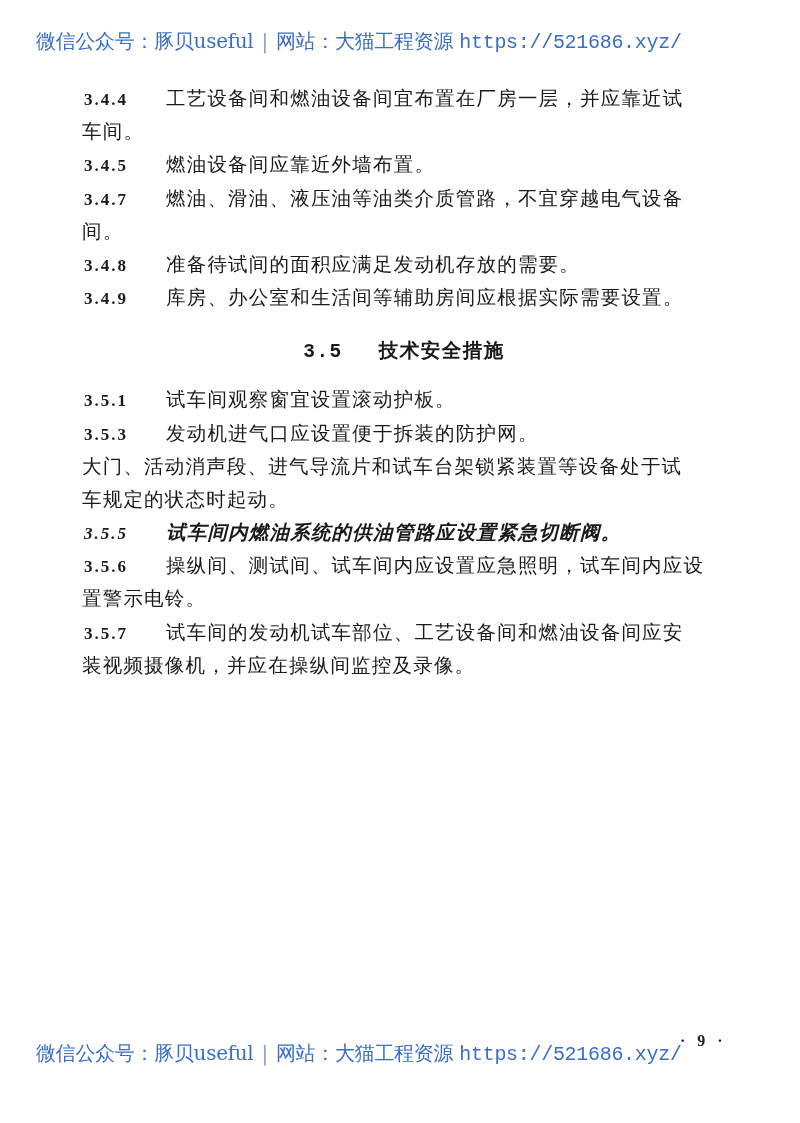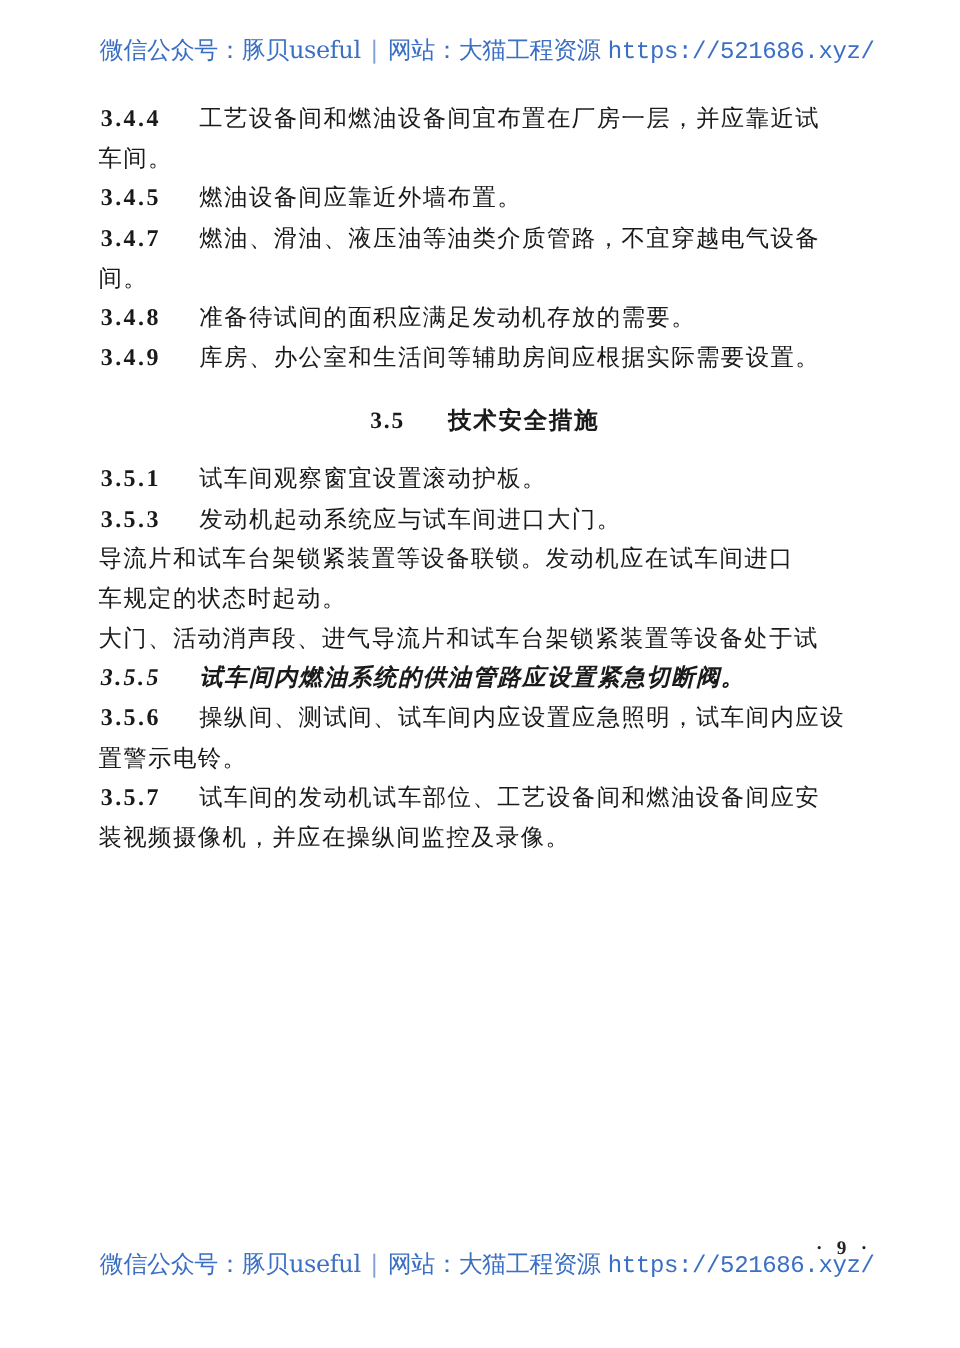--- a/index.html
+++ b/index.html
@@ -3,41 +3,41 @@
 <meta charset="utf-8">
 <style>
   html, body { margin: 0; padding: 0; }
   body {
     width: 800px; height: 1123px; background: #ffffff; position: relative; overflow: hidden;
     font-family: "DejaVu Serif", "Liberation Serif", serif; color: #1a1a1a;
   }
   .watermark {
     position: absolute; left: 36px; width: 740px; height: 30px;
     font-family: "DejaVu Serif", "Liberation Serif", serif;
-    font-size: 20px; color: #3a6fc4; white-space: nowrap; letter-spacing: -0.3px; text-align: center;
+    font-size: 20px; color: #3a6fc4; white-space: nowrap; letter-spacing: -0.3px;
   }
   .watermark .sep { color: #7f9fd6; margin: 0 8px; }
   .watermark .url { font-family: "Liberation Mono", "DejaVu Sans Mono", monospace; font-size: 20px; }
   #wm-top { top: 28px; }
   #wm-bottom { top: 1040px; }
   .page-content { position: absolute; left: 84px; top: 82px; width: 640px; }
   .line {
     font-size: 19.5px; line-height: 33.2px; height: 33.2px; white-space: nowrap;
     letter-spacing: 1.2px;
   }
   .num {
     font-family: "Liberation Serif", "DejaVu Serif", serif; font-weight: bold;
-    display: inline-block; width: 82px; letter-spacing: 2px; font-size: 20px;
+    display: inline-block; width: 82px; letter-spacing: 2px; font-size: 17px;
   }
   .cont { margin-left: -2px; }
   .heading {
     text-align: center; font-size: 19.5px; font-weight: bold; line-height: 33px;
     margin: 20px 0 14px 0; letter-spacing: 1.5px;
   }
-  .heading .hnum { font-family: Liberation Serif, serif; margin-right: 36px; }
+  .heading .hnum { font-family: Liberation Mono, monospace; margin-right: 36px; }
   .bold { font-weight: bold; font-style: italic; }
   .page-number {
     position: absolute; left: 680px; top: 1032px; font-size: 16px; font-weight: bold;
     font-family: "Liberation Serif", serif; letter-spacing: 4px; color: #222;
   }
 </style>
 </head>
 <body>
 
 <div class="watermark" id="wm-top">
@@ -56,25 +56,24 @@
 
   <div class="line"><span class="num">3.4.8</span><span>准备待试间的面积应满足发动机存放的需要。</span></div>
 
   <div class="line"><span class="num">3.4.9</span><span>库房、办公室和生活间等辅助房间应根据实际需要设置。</span></div>
 
   <div class="heading"><span class="hnum">3.5</span><span>技术安全措施</span></div>
 
   <div class="line"><span class="num">3.5.1</span><span>试车间观察窗宜设置滚动护板。</span></div>
 
 
-  <div class="line"><span class="num">3.5.3</span><span>发动机起动系统应与试车间进口大门。</span></div>
+  <div class="line"><span class="num">3.5.3</span><span>发动机进气口应设置便于拆装的防护网。</span></div>
 
-  <div class="line cont">导流片和试车台架锁紧装置等设备联锁。发动机应在试车间进口</div>
+  <div class="line cont">大门、活动消声段、进气导流片和试车台架锁紧装置等设备处于试</div>
   <div class="line cont">车规定的状态时起动。</div>
-  <div class="line cont">大门、活动消声段、进气导流片和试车台架锁紧装置等设备处于试</div>
 
   <div class="line bold"><span class="num">3.5.5</span><span>试车间内燃油系统的供油管路应设置紧急切断阀。</span></div>
 
   <div class="line"><span class="num">3.5.6</span><span>操纵间、测试间、试车间内应设置应急照明，试车间内应设</span></div>
   <div class="line cont">置警示电铃。</div>
 
   <div class="line"><span class="num">3.5.7</span><span>试车间的发动机试车部位、工艺设备间和燃油设备间应安</span></div>
   <div class="line cont">装视频摄像机，并应在操纵间监控及录像。</div>
 </div>
 

